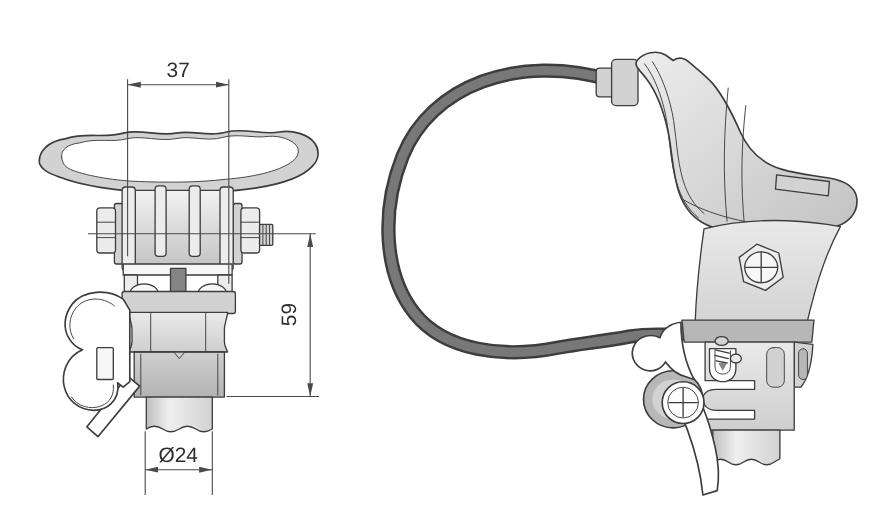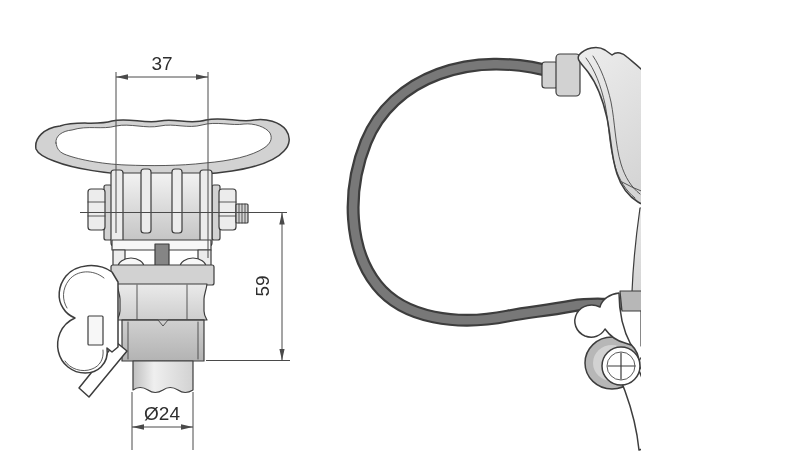--- a/index.html
+++ b/index.html
@@ -1,18 +1,18 @@
 <!DOCTYPE html>
 <html style="--background: #ffffff; --line: #3d3d3d; --dim: #4a4a4a; --text: #2e2e2e; --white: #ffffff; --fill_light: #ececec; --fill_mid: #d2d2d2; --fill_dark: #b7b7b7; --metal_dark: #858585; --cable: #787878;"><head>
 <meta charset="utf-8">
 <style>
   html,body{margin:0;padding:0;background:#fff;}
   .canvas{
     position:relative;
-    width:641px;height:470px;
+    width:800px;height:470px;
     background:var(--background,#ffffff);
     overflow:hidden;
     font-family:"Liberation Sans",sans-serif;
   }
   svg{display:block}
   .s{stroke:var(--line,#3d3d3d);stroke-width:1.2;stroke-linejoin:round;stroke-linecap:round}
   .s14{stroke-width:1.5}
   .thin{stroke-width:0.85}
   .none{fill:none}
   .w{fill:var(--white,#ffffff)}

